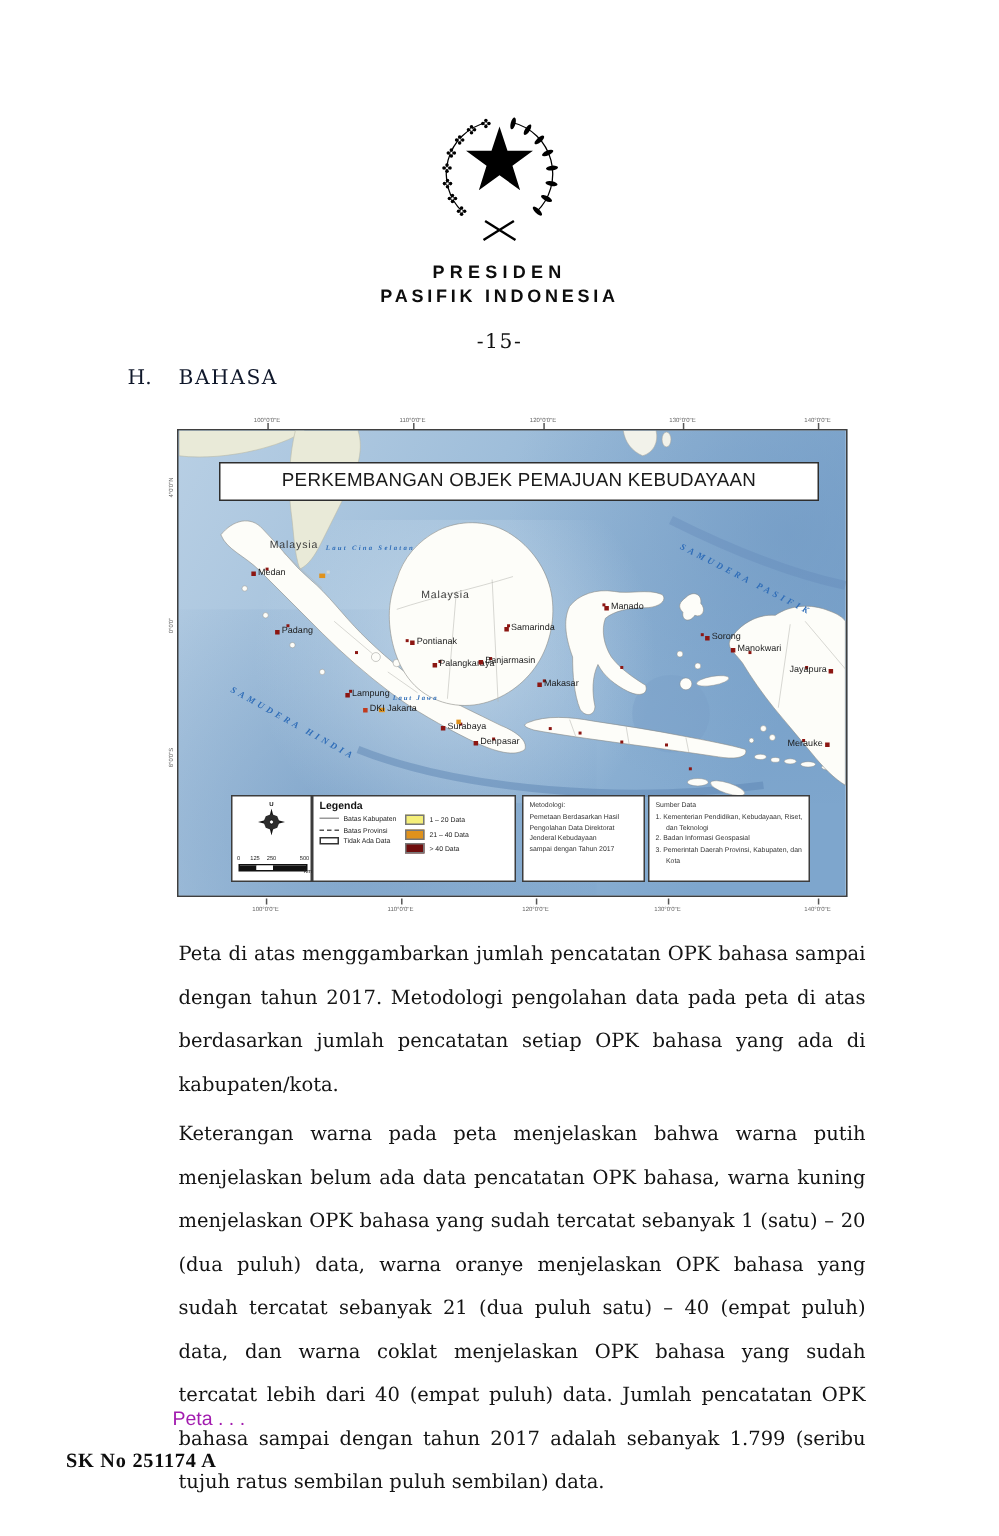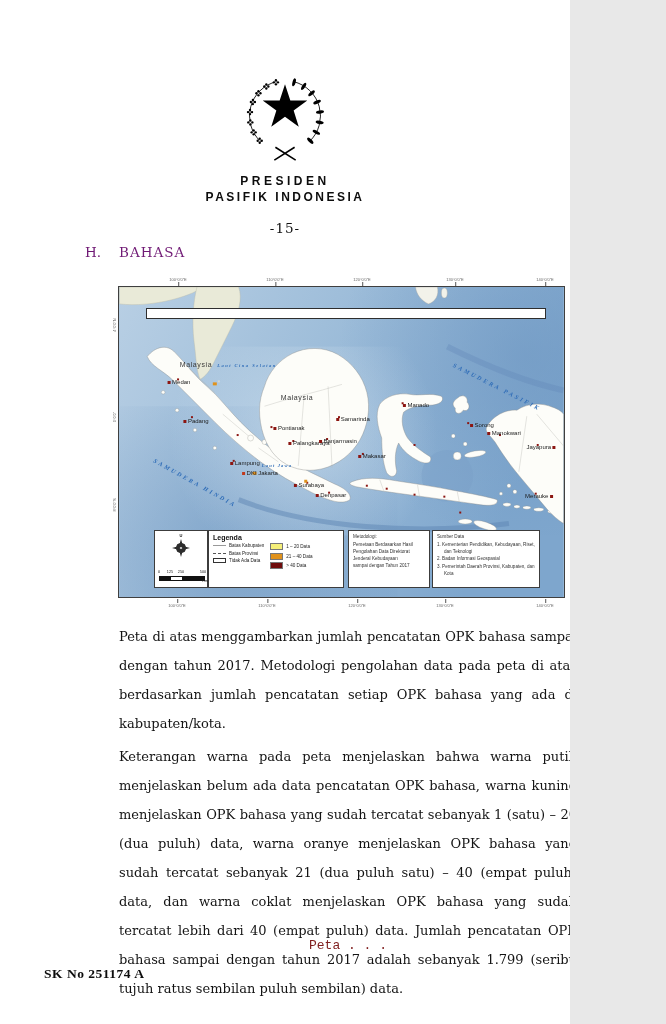--- a/index.html
+++ b/index.html
@@ -1,30 +1,30 @@
 <!DOCTYPE html>
 <html><head>
 <meta charset="utf-8">
 <style>
   html,body{margin:0;padding:0;background:#e8e8e8;}
-  .page{position:relative;width:570px;height:1024px;background:#ffffff;overflow:hidden;
+  .page{position:relative;width:666px;height:1024px;background:#ffffff;overflow:hidden;
         font-family:"Liberation Sans",sans-serif;color:#111;}
 
   
   .letterhead{position:absolute;left:0;top:68px;width:100%;text-align:center;}
   .emblem{display:block;margin:0 auto;}
   .authority{margin-top:4px;font-family:"Liberation Sans",sans-serif;font-weight:bold;color:#0d0d0d;}
   .authority .l1{font-size:12px;letter-spacing:3.5px;}
   .authority .l2{font-size:12px;letter-spacing:2.5px;margin-top:2px;}
   .page-number{position:absolute;left:0;top:220px;width:100%;text-align:center;
                font-family:"DejaVu Serif",serif;font-size:13.5px;letter-spacing:1px;}
 
   
   .section-heading{position:absolute;left:85px;top:244px;font-family:"DejaVu Serif",serif;
-                   font-size:13.5px;color:#701a75;}
+                   font-size:13.5px;color:#0f172a;}
   .section-heading .idx{margin-right:18px;}
   .section-heading .ttl{letter-spacing:1px;}
 
   
   .map-fig{position:absolute;left:118px;top:286px;width:447px;height:312px;margin:0;}
   .map-canvas{position:absolute;inset:0;border:1px solid #3f3f3f;box-sizing:border-box;overflow:hidden;background:#a9c6e0;}
   .map-canvas svg{position:absolute;left:0;top:0;}
 
   .ticks-top,.ticks-bottom{position:absolute;left:0;width:100%;height:8px;}
   .ticks-top{top:-9px;}
@@ -83,22 +83,22 @@
   .sumber-panel{width:108px;margin-left:2px;padding:3px 4px;box-sizing:border-box;font-size:4.6px;color:#333;}
   .sumber-panel .hd{margin-bottom:3px;}
   .sumber-panel ol{list-style:none;margin:0;padding:0;}
   .sumber-panel li{padding-left:7px;text-indent:-7px;line-height:1.45;margin-bottom:1px;}
 
   
   .bodytext{position:absolute;left:115px;top:618px;width:466px;
             font-family:"DejaVu Serif",serif;font-size:13px;line-height:29px;color:#141414;
             text-align:justify;}
   .bodytext p{margin:4px;}
-  .catchword{position:absolute;left:115px;top:938px;width:466px;text-align:center;
-             font-family:Liberation Mono, monospace;font-size:13px;color:#7f1d1d;}
+  .catchword{position:absolute;left:115px;top:938px;width:466px;text-align:left;
+             font-family:Liberation Sans, sans-serif;font-size:13px;color:#a21caf;}
   .docnum{position:absolute;left:44px;top:966px;font-family:"Liberation Serif",serif;
           font-size:13.5px;font-weight:600;letter-spacing:0.5px;color:#0d0d0d;}
 </style>
 </head>
 <body>
 
 <div class="page">
 
   <header class="letterhead">
     <svg class="emblem" width="96" height="102" viewBox="-45 -45 90 95" aria-hidden="true">
@@ -296,20 +296,21 @@
           <span class="place-label" style="left: 212px; top: 208px;"><i class="mk" style="background: rgb(140, 22, 18);"></i>Denpasar</span>
           <span class="place-label" style="left: 253px; top: 169px;"><i class="mk" style="background: rgb(140, 22, 18);"></i>Makasar</span>
           <span class="place-label" style="left: 297px; top: 118px;"><i class="mk" style="background: rgb(140, 22, 18);"></i>Manado</span>
           <span class="place-label" style="left: 363px; top: 138px;"><i class="mk" style="background: rgb(140, 22, 18);"></i>Sorong</span>
           <span class="place-label" style="left: 385px; top: 146px;"><i class="mk" style="background: rgb(140, 22, 18);"></i>Manokwari</span>
           <span class="place-label" style="left: 422px; top: 160px;">Jayapura<i class="mk" style="background: rgb(140, 22, 18);"></i></span>
           <span class="place-label" style="left: 420px; top: 209px;">Merauke<i class="mk" style="background: rgb(140, 22, 18);"></i></span>
         </div>
 
       <div class="map-title-box">
+        <div>PERKEMBANGAN OBJEK PEMAJUAN KEBUDAYAAN</div>
       </div>
 
       <div class="legend-strip">
         <div class="panel compass-panel">
           <div class="north">U</div>
           <svg class="rose" width="18" height="18" viewBox="0 0 16 16">
             <polygon points="8,0 9.6,6.4 16,8 9.6,9.6 8,16 6.4,9.6 0,8 6.4,6.4" fill="#111"></polygon>
             <polygon points="8,3.2 11.4,4.6 12.8,8 11.4,11.4 8,12.8 4.6,11.4 3.2,8 4.6,4.6" fill="#2c2c2c"></polygon>
             <circle cx="8" cy="8" r="1.2" fill="#fff" stroke="#000" stroke-width="0.4"></circle>
           </svg>

